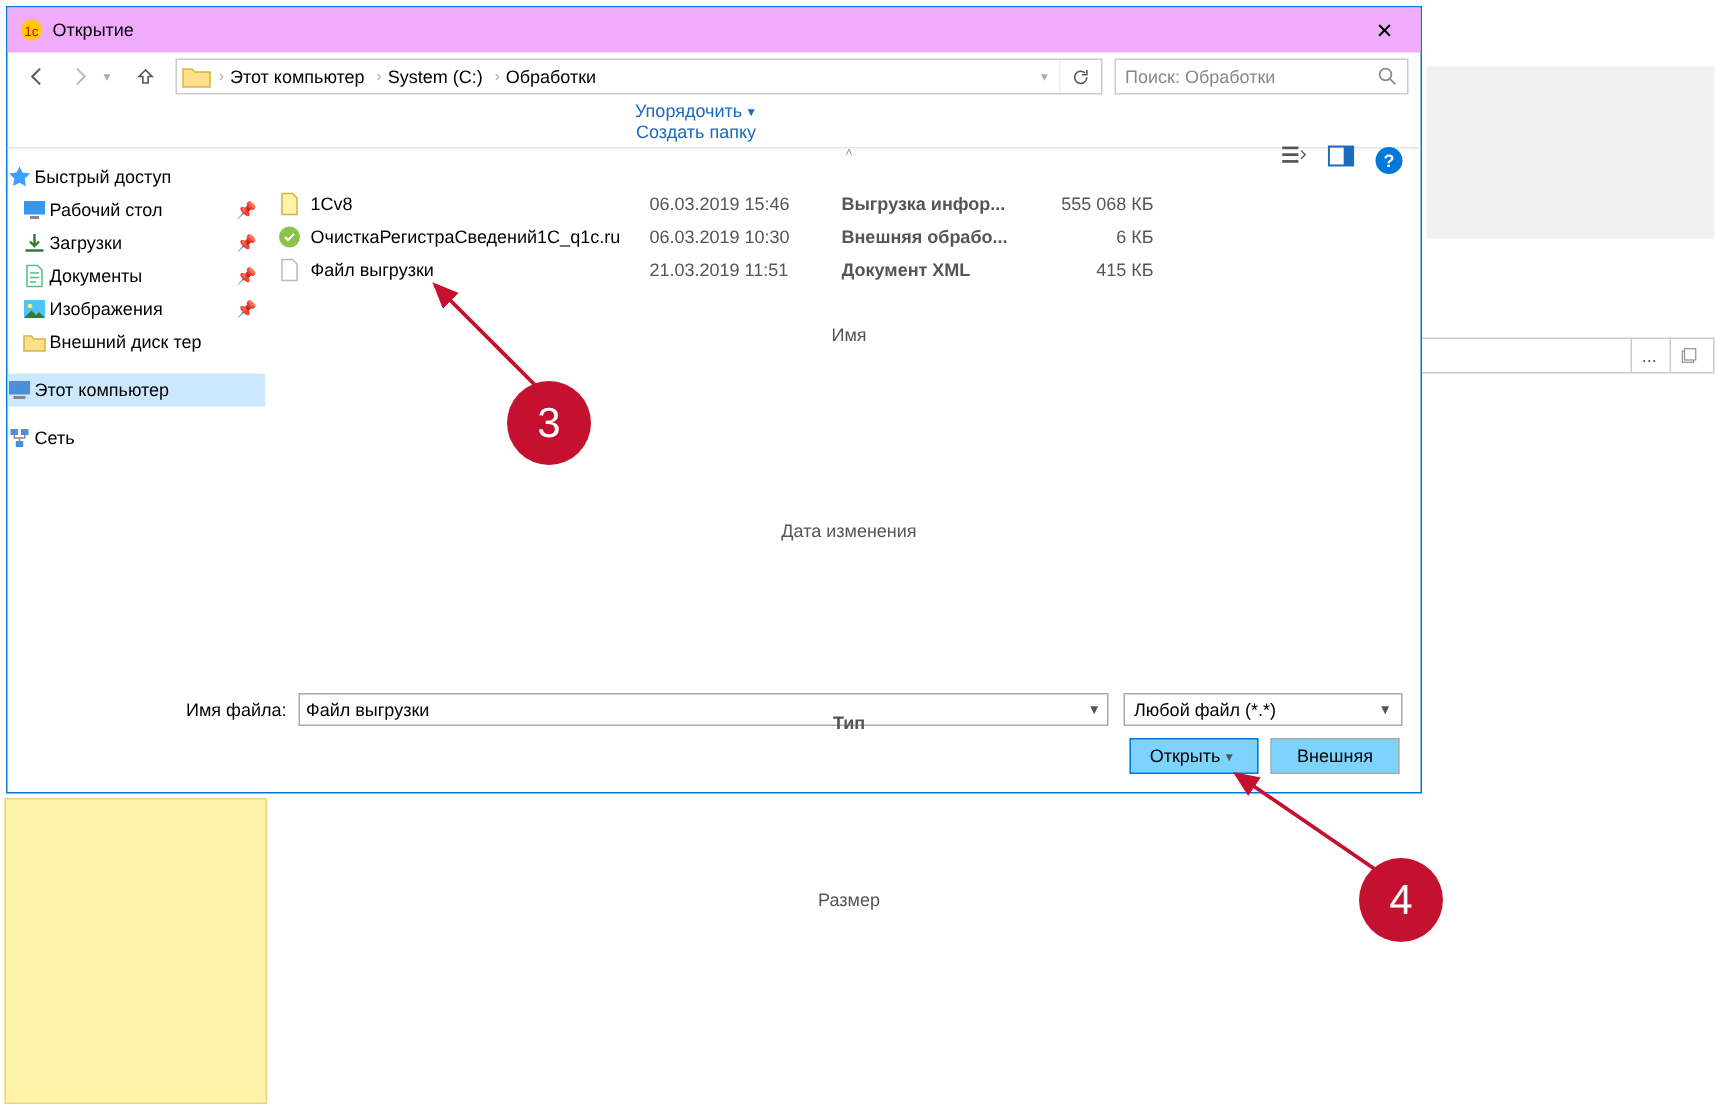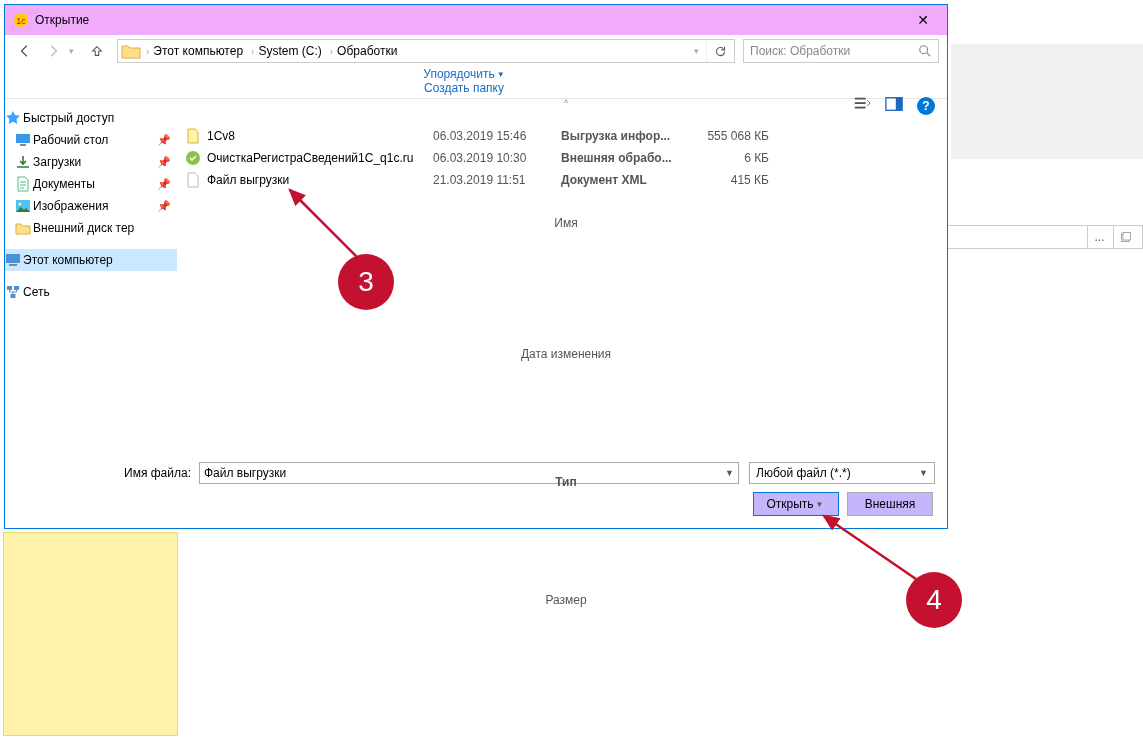--- a/index.html
+++ b/index.html
@@ -65,21 +65,21 @@
 .row .col-size { color: #555; }
 
 .footer { padding: 6px 12px 12px; }
 .frow { display: flex; align-items: center; margin-bottom: 8px; }
 .flabel { width: 182px; text-align: right; font-size: 12px; padding-right: 8px; }
 .fname { flex: 1; height: 22px; border: 1px solid #aaa; font-size: 12px; padding: 0 4px; display:flex; align-items:center; justify-content:space-between; }
 .fname .dd { color:#555; font-size:9px; }
 .ftype { width: 186px; height: 22px; border: 1px solid #aaa; margin-left: 10px; font-size: 12px; padding: 0 6px; display: flex; align-items: center; justify-content: space-between; }
 .ftype .dd { font-size: 9px; color: #555; }
 .btns { display: flex; justify-content: flex-end; gap: 8px; padding-right: 2px; }
-.btn { width: 86px; height: 24px; border: 1px solid #aaa; background: #c4b5fd; font-size: 12px; display: flex; align-items: center; justify-content: center; }
+.btn { width: 86px; height: 24px; border: 1px solid #aaa; background: #7dd3fc; font-size: 12px; display: flex; align-items: center; justify-content: center; }
 .btn.primary { border: 1px solid #0078d7; display:flex; gap:2px; align-items:center; }
 .btn .split { width:10px; font-size:8px; color:#555; }
 
 .callout { position: absolute; width: 56px; height: 56px; border-radius: 50%; background: #c4112f; color: #fff; font-size: 28px; display: flex; align-items: center; justify-content: center; font-weight: normal; }
 .arrow-svg { position: absolute; pointer-events: none; }
 </style>
 </head>
 <body>
 
 <div class="bg-ribbon"></div>

